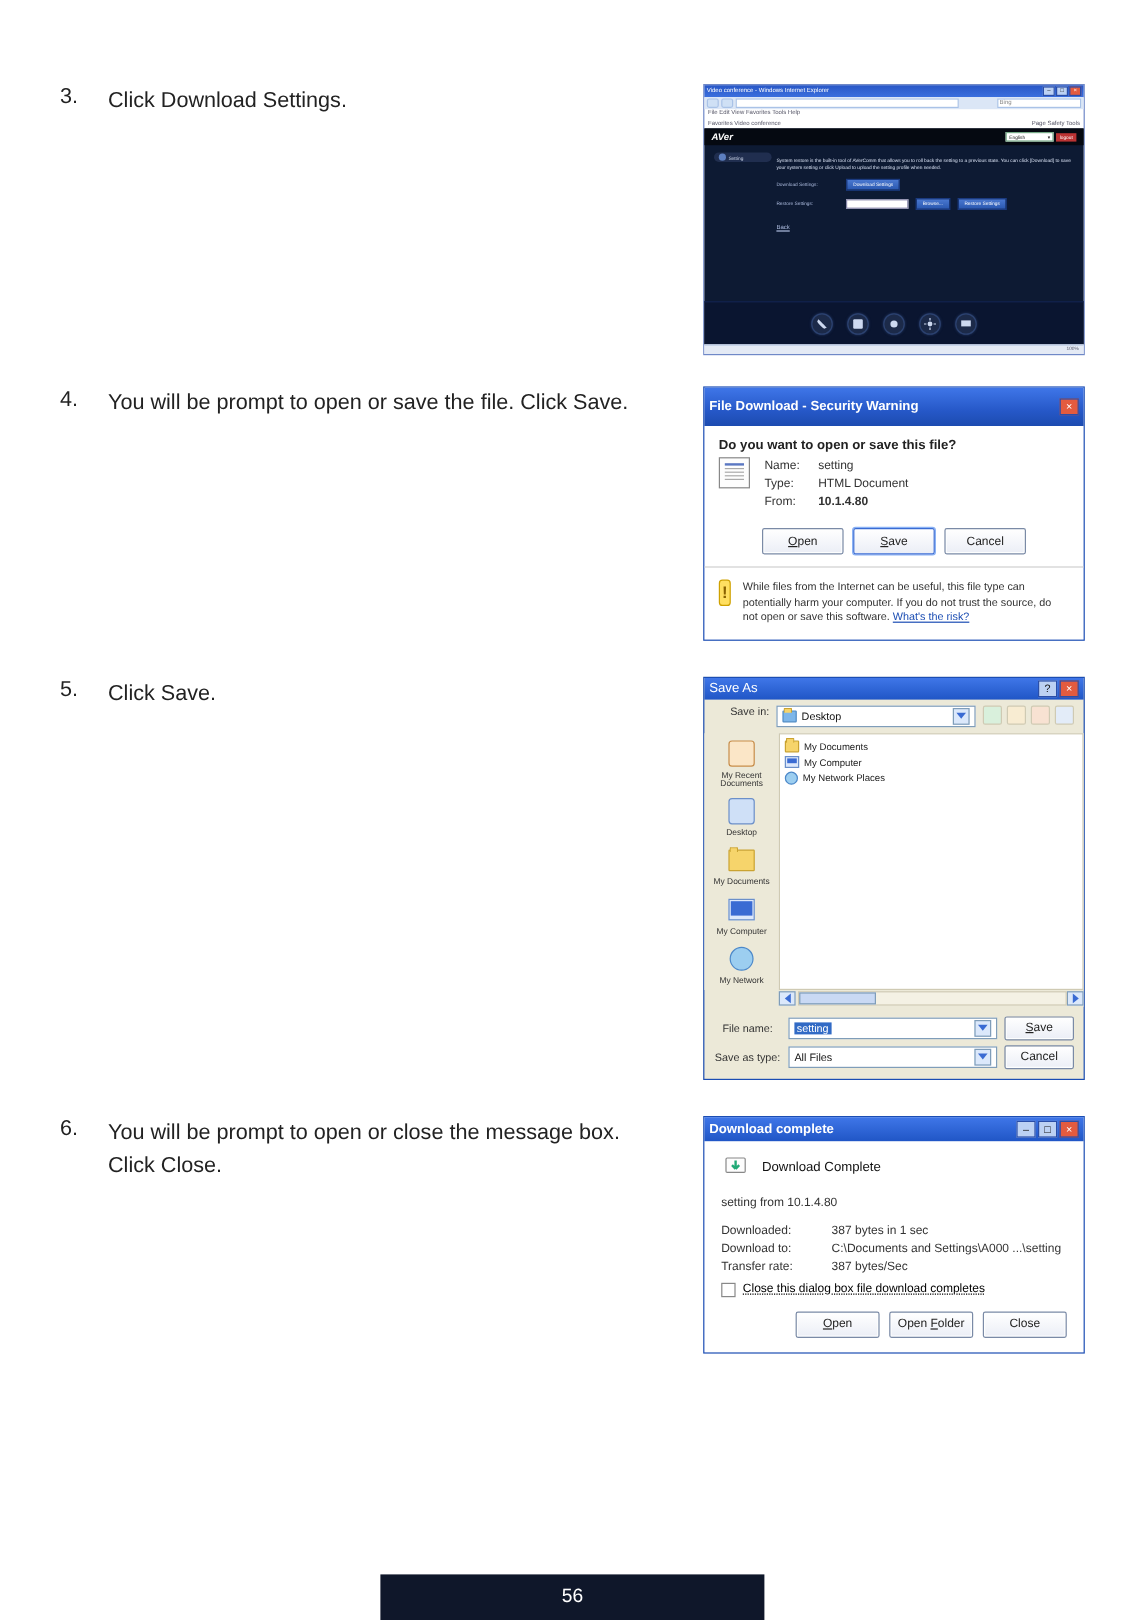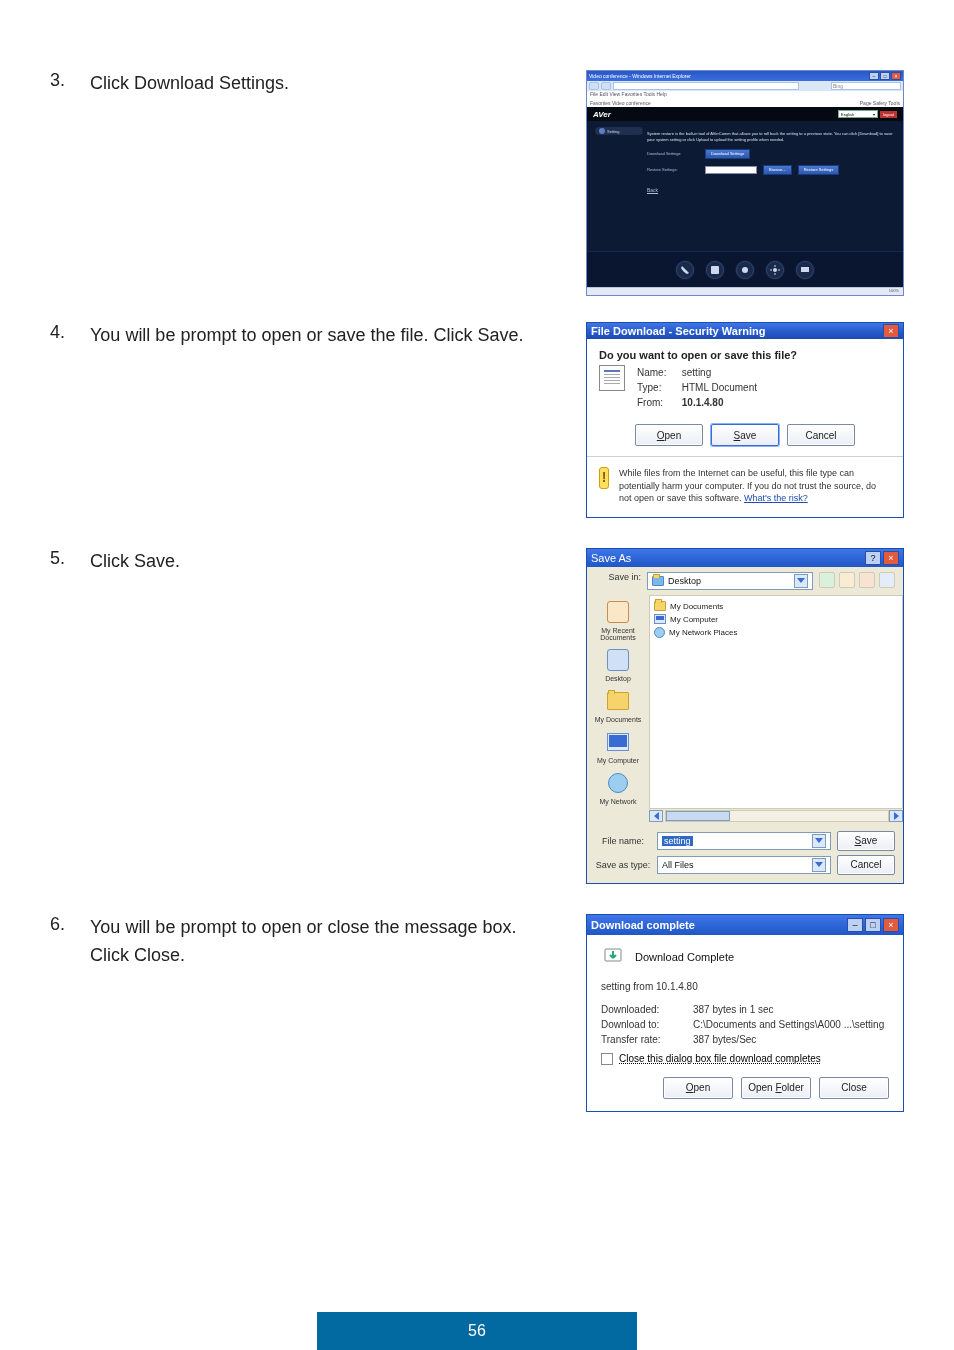--- a/index.html
+++ b/index.html
@@ -34,21 +34,21 @@
   }
   .footer {
     position: absolute;
     left: 0; right: 0; bottom: 0;
     height: 38px;
     display: flex;
     align-items: center;
     justify-content: center;
   }
   .footer-center {
-    background: #0369a1;
+    background: #0f172a;
     color: #fff;
     font-size: 16px;
     padding: 10px 22px;
     width: 320px;
     text-align: center;
   }
 
   
   .s1 { width: 318px; border: 1px solid #6f88c7; background:#fff; font-size:5px; position:relative; }
   .s1-tb {
@@ -86,21 +86,21 @@
   .s1-cont .btn { background: linear-gradient(#4a78d0,#2a58b0); border:1px solid #1a3a80; color:#fff; font-size:4px; padding:1px 5px; }
   .s1-cont .inp { width:52px; height:8px; background:#fff; border:1px solid #88a; }
   .s1-cont .back { margin-top:12px; color:#aebde0; text-decoration:underline; font-size:5px; }
   .s1-dock { height:36px; display:flex; align-items:center; justify-content:center; gap:12px; background:#0a1530; border-top:1px solid #132450;}
   .s1-dock .di { width:18px; height:18px; border-radius:50%; background:#1c2a49; border:1px solid #2c4270; box-shadow:0 0 2px #273c6a; display:flex; align-items:center; justify-content:center;}
   .s1-dock .di svg { width:10px; height:10px; fill:#cdd9f0; }
   .s1-stat { height:8px; background:#e4eaf5; border-top:1px solid #b7c7e3; display:flex; justify-content:flex-end; padding:0 4px; font-size:4px; color:#556; gap:6px;}
 
   
   .s2 { width:318px; border:1px solid #1b4db3; background:#fff; font-size:10px; }
-  .s2-tb { height:16px; background:linear-gradient(#3f76e8,#2658c8 60%,#1c4bb0); display:flex; align-items:center; justify-content:space-between; padding:0 4px;}
+  .s2-tb { height:32px; background:linear-gradient(#3f76e8,#2658c8 60%,#1c4bb0); display:flex; align-items:center; justify-content:space-between; padding:0 4px;}
   .s2-tb .t { color:#fff; font-weight:bold; font-size:11px; }
   .s2-body { padding:10px 12px 12px 12px; }
   .s2-q { font-weight:bold; font-size:11px; margin-bottom:4px; color:#222;}
   .s2-file { display:flex; gap:12px; margin-bottom:14px;}
   .s2-ico { width:26px; height:26px; border:1px solid #888; background:#fdfdfd; position:relative;}
   .s2-ico::before{content:""; position:absolute; top:4px; left:4px; right:4px; height:2px; background:#5a77c2;}
   .s2-ico::after{content:""; position:absolute; top:8px; left:4px; right:4px; height:1px; background:#aaa; box-shadow:0 3px 0 #aaa,0 6px 0 #aaa,0 9px 0 #aaa;}
   .s2-kv { font-size:10px; color:#333; line-height:1.5;}
   .s2-kv .k{ display:inline-block; width:42px; color:#333;}
   .s2-kv .v{ color:#333;}

